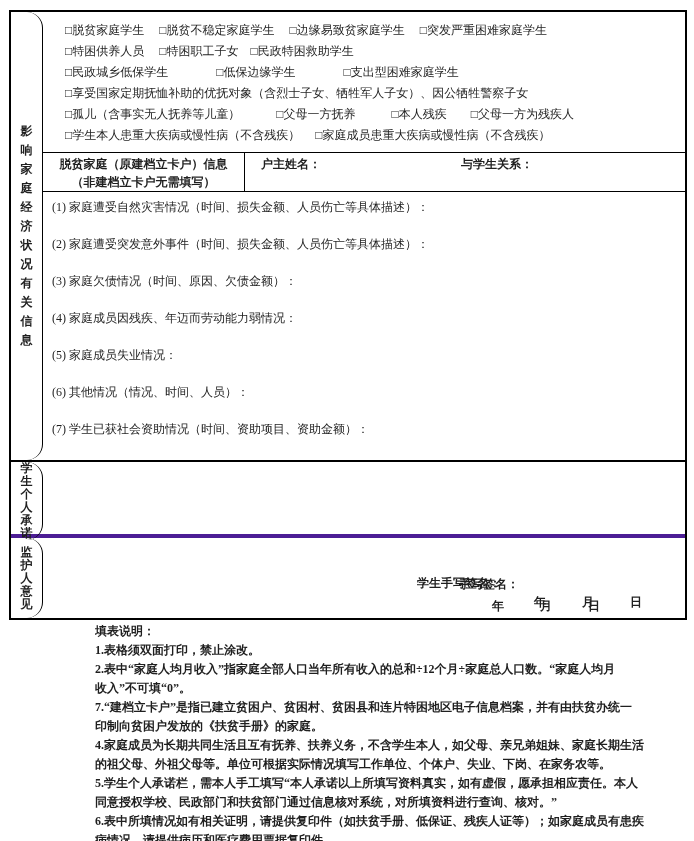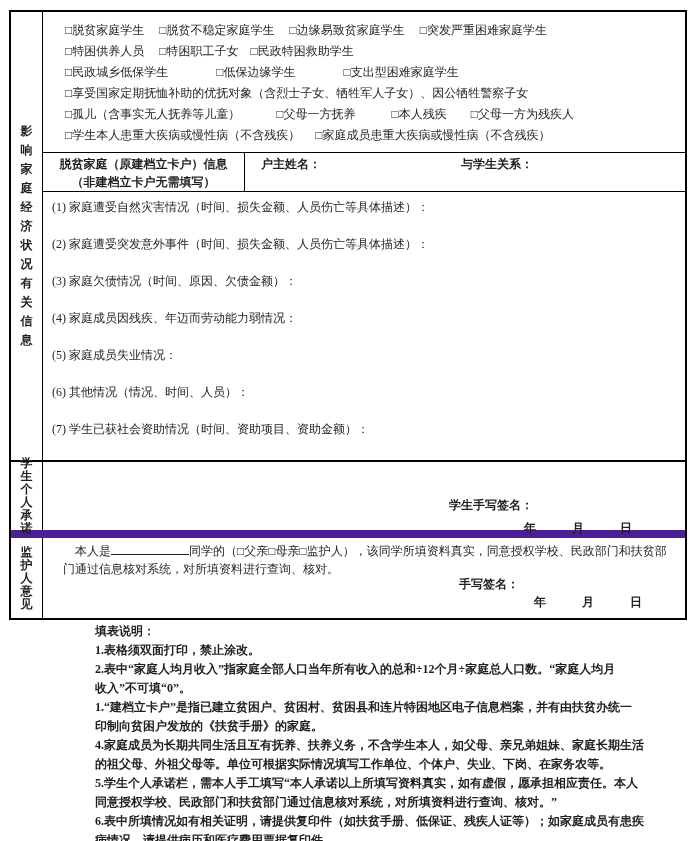--- a/index.html
+++ b/index.html
@@ -8,25 +8,25 @@
     font-family:"Liberation Serif","DejaVu Serif",serif;
     color:#1f1f1f;font-size:12px;overflow:hidden;
   }
   .form-table{
     position:absolute;left:9px;top:10px;width:678px;height:610px;
     border:2px solid #000;box-sizing:border-box;
     display:flex;flex-direction:column;
   }
   .trow{display:flex;box-sizing:border-box;}
   .row1{height:450px;border-bottom:2px solid #000;}
-  .row2{height:76px;border-bottom:8px solid #4c1d95;}
+  .row2{height:76px;border-bottom:4px solid #4c1d95;flex-direction:column;}
   .row3{flex:1;gap:10px;}
   .rowhead{
     width:32px;flex:none;border-right:1px solid #000;box-sizing:border-box;
-    display:flex;align-items:center;justify-content:center;font-weight:bold;
+    display:flex;align-items:center;justify-content:center;font-weight:bold;border-radius:16px;
   }
   .vt{width:14px;word-break:break-all;text-align:center;font-size:12px;}
   .vt-loose{line-height:19px;}
   .vt-tight{line-height:13px;}
   .rowbody{flex:1;position:relative;min-width:0;display:flex;flex-direction:column;box-sizing:border-box;justify-content:space-between;}
   
   .cb-cell{
     height:145px;box-sizing:border-box;border-bottom:1px solid #000;
     padding:8px 8px 0 22px;line-height:21px;white-space:nowrap;overflow:hidden;
   }
@@ -116,36 +116,33 @@
       <div class="sig-label">学生手写签名：</div>
       <div class="date-line">年　　　月　　　日</div>
     </div>
   </div>
 
   <div class="trow row3">
     <div class="rowhead">
       <div class="vt vt-tight">监护人意见</div>
     </div>
     <div class="rowbody">
-      <div class="g-para">
-        <span>本人是</span><span class="blank"></span><span>同学的（□父亲□母亲□监护人），该同学所填资料真实，同意授权学校、民政部门和扶贫部门通过信息核对系统，对所填资料进行查询、核对。</span>
-      </div>
       <div class="sig-label">手写签名：</div>
       <div class="date-line">年　　　月　　　日</div>
     </div>
   </div>
 
 </div>
 
 <div class="instructions">
   <div class="ins-line">填表说明：</div>
   <div class="ins-line">1.表格须双面打印，禁止涂改。</div>
   <div class="ins-line">2.表中“家庭人均月收入”指家庭全部人口当年所有收入的总和÷12个月÷家庭总人口数。“家庭人均月</div>
   <div class="ins-line">收入”不可填“0”。</div>
-  <div class="ins-line">1.“建档立卡户”是指已建立贫困户、贫困村、贫困县和连片特困地区电子信息档案，并有由扶贫办统一</div>
+  <div class="ins-line">7.“建档立卡户”是指已建立贫困户、贫困村、贫困县和连片特困地区电子信息档案，并有由扶贫办统一</div>
   <div class="ins-line">印制向贫困户发放的《扶贫手册》的家庭。</div>
   <div class="ins-line">4.家庭成员为长期共同生活且互有抚养、扶养义务，不含学生本人，如父母、亲兄弟姐妹、家庭长期生活</div>
   <div class="ins-line">的祖父母、外祖父母等。单位可根据实际情况填写工作单位、个体户、失业、下岗、在家务农等。</div>
   <div class="ins-line">5.学生个人承诺栏，需本人手工填写“本人承诺以上所填写资料真实，如有虚假，愿承担相应责任。本人</div>
   <div class="ins-line">同意授权学校、民政部门和扶贫部门通过信息核对系统，对所填资料进行查询、核对。”</div>
   <div class="ins-line">6.表中所填情况如有相关证明，请提供复印件（如扶贫手册、低保证、残疾人证等）；如家庭成员有患疾</div>
   <div class="ins-line">病情况，请提供病历和医疗费用票据复印件。</div>
 </div>
 
 </body></html>

